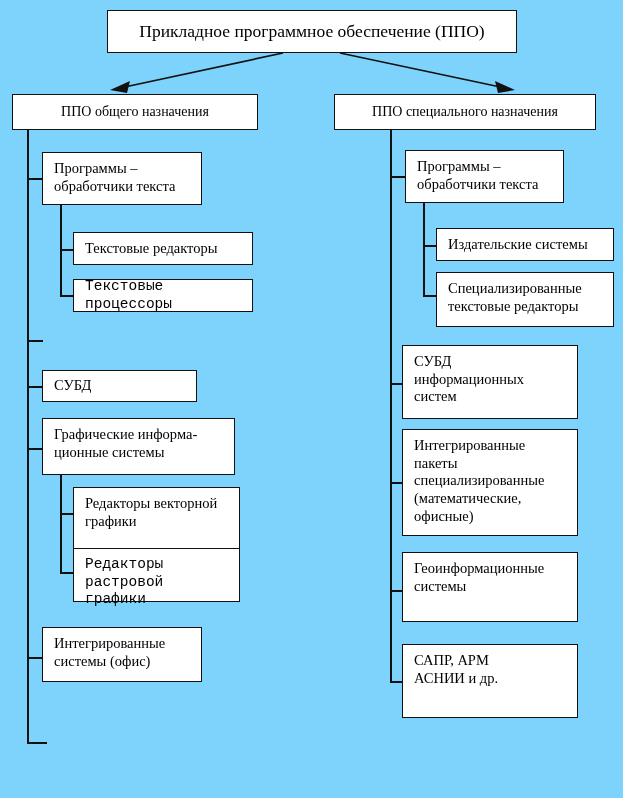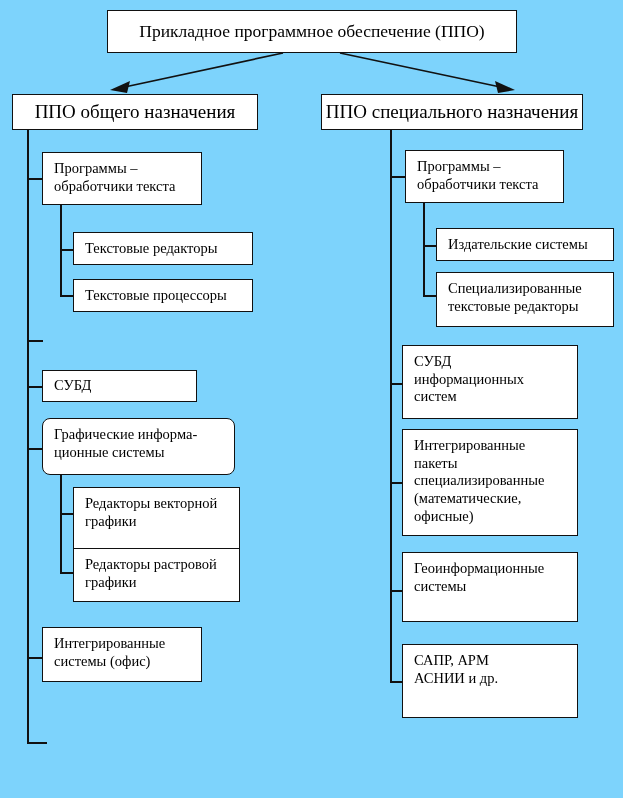--- a/index.html
+++ b/index.html
@@ -45,25 +45,25 @@
     font-size: 17.5px;
     text-align: center;
   }
   
   .head-box {
     height: 36px;
     align-items: center;
     justify-content: center;
   }
   .head-box .txt {
-    font-size: 19px;
+    font-size: 14px;
     text-align: center;
   }
   #head-left  { left: 12px;  top: 94px;  width: 246px; }
-  #head-right { left: 321px; top: 94px;  width: 262px; }
+  #head-right { left: 334px; top: 94px;  width: 262px; }
 
   
   .node .txt {
     font-size: 14.5px;
     padding: 7px 0 0 11px;
     text-align: left;
   }
   .node.centerline {
     align-items: center;
   }
@@ -139,39 +139,39 @@
   <div class="box node" style="left:42px; top:152px; width:160px; height:53px;">
     <span class="txt">Программы –
 обработчики текста</span>
   </div>
 
   <div class="box node centerline" style="left:73px; top:232px; width:180px; height:33px;">
     <span class="txt" style="padding-left:11px;">Текстовые редакторы</span>
   </div>
 
   <div class="box node centerline" style="left:73px; top:279px; width:180px; height:33px;">
-    <span class="txt" style="padding-left:11px;">Текстовые процессоры</span>
+    <span class="txt" style="padding-left:11px;font-family:Liberation Mono, monospace;">Текстовые процессоры</span>
   </div>
 
 
   <div class="box node centerline" style="left:42px; top:370px; width:155px; height:32px;">
     <span class="txt" style="padding-left:11px;">СУБД</span>
   </div>
 
-  <div class="box node" style="left:42px; top:418px; width:193px; height:57px;border-radius:8px;">
+  <div class="box node" style="left:42px; top:418px; width:193px; height:57px;">
     <span class="txt">Графические информа-
 ционные системы</span>
   </div>
 
   <div class="box node" style="left:73px; top:487px; width:167px; height:64px;">
     <span class="txt">Редакторы векторной
 графики</span>
   </div>
 
-  <div class="box node" style="left:73px; top:548px; width:167px; height:54px;">
+  <div class="box node" style="left:73px; top:548px; width:167px; height:54px;font-family:Liberation Mono, monospace;">
     <span class="txt">Редакторы растровой
 графики</span>
   </div>
 
   <div class="box node" style="left:42px; top:627px; width:160px; height:55px;">
     <span class="txt">Интегрированные
 системы (офис)</span>
   </div>
 
 

